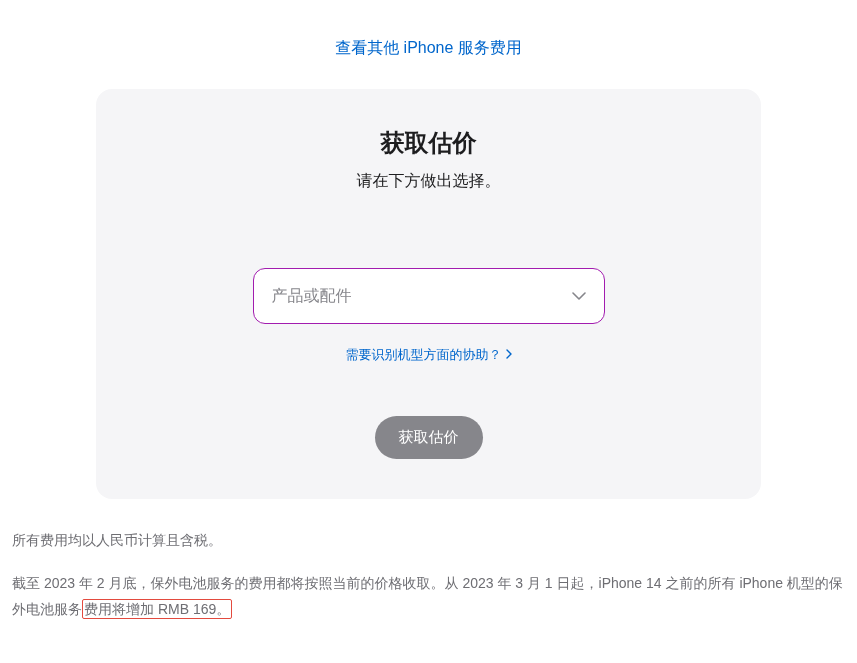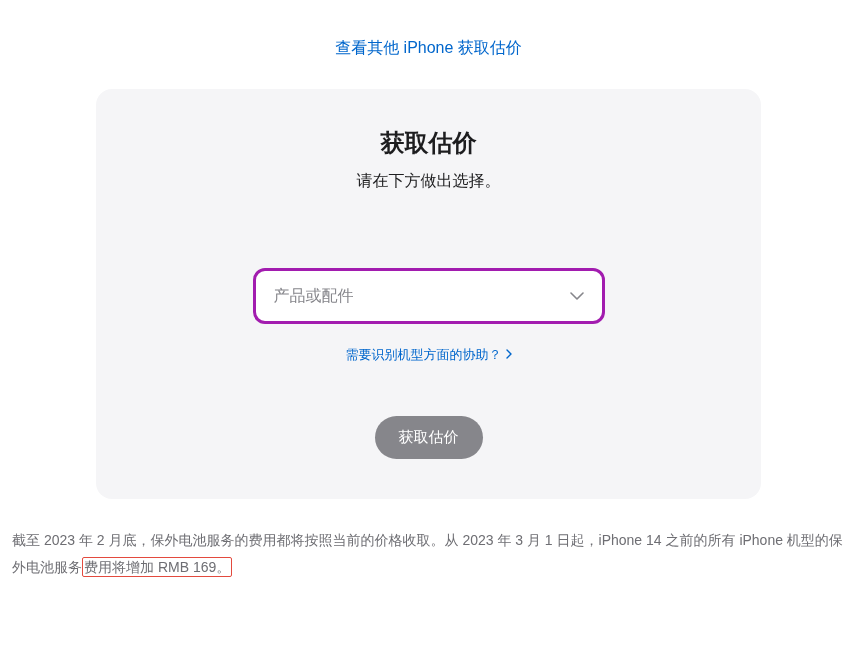--- a/index.html
+++ b/index.html
@@ -47,21 +47,21 @@
     }
     .select-wrap {
       position: relative;
       width: 352px;
       margin: 0 auto 20px auto;
     }
     .select-box {
       width: 100%;
       height: 56px;
       background: #ffffff;
-      border: 3px solid #a21caf;
+      border: 1px solid #a21caf;
       border-radius: 12px;
       padding: 0 40px 0 18px;
       font-size: 16px;
       color: #86868b;
       text-align: left;
       cursor: pointer;
       display: flex;
       align-items: center;
       position: relative;
     }
@@ -117,21 +117,21 @@
       border-radius: 2px;
       padding: 1px 1px;
       display: inline;
     }
   </style>
 </head>
 <body>
 
 <div class="container">
   <div class="top-link">
-    <a href="#">查看其他 iPhone 获取估价</a>
+    <a href="#">查看其他 iPhone 服务费用</a>
   </div>
 
   <div class="card">
     <h2 class="card-title">获取估价</h2>
     <p class="card-subtitle">请在下方做出选择。</p>
 
     <div class="select-wrap">
       <div class="select-box">
         <span>产品或配件</span>
         <span class="chevron">
@@ -150,17 +150,18 @@
             <path d="M1 1 L5 5 L1 9" stroke="#0066cc" stroke-width="1.4" fill="none" stroke-linecap="round" stroke-linejoin="round"></path>
           </svg>
       </span>
     </a>
 
     <div>
       <button class="submit-btn">获取估价</button>
     </div>
   </div>
 
+  <p class="footer-text">所有费用均以人民币计算且含税。</p>
 
   <p class="footer-note">
     <span>截至 2023 年 2 月底，保外电池服务的费用都将按照当前的价格收取。从 2023 年 3 月 1 日起，iPhone 14 之前的所有 iPhone 机型的保外电池服</span><span>务</span><span class="highlight">费用将增加 RMB 169。</span>
   </p>
 </div>
 
 </body></html>

